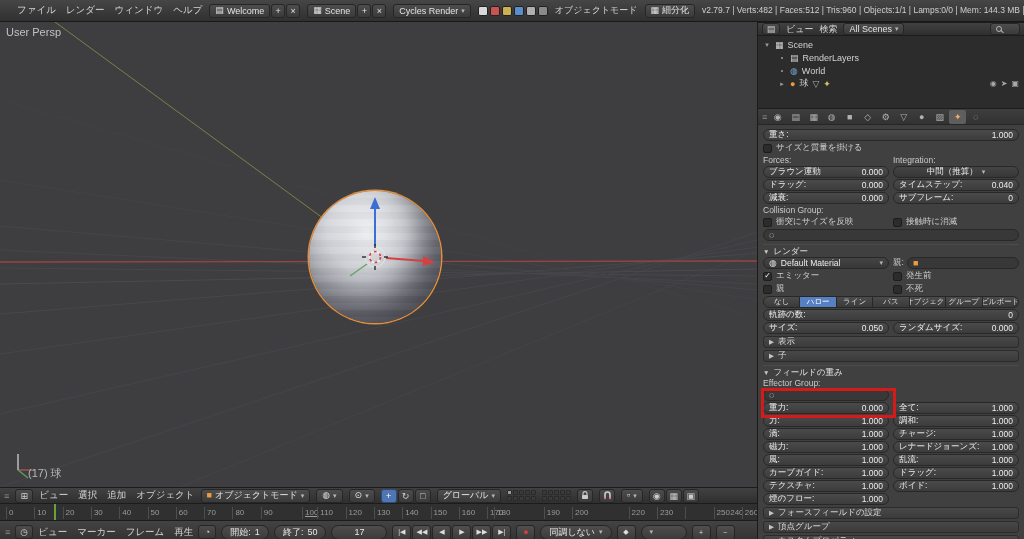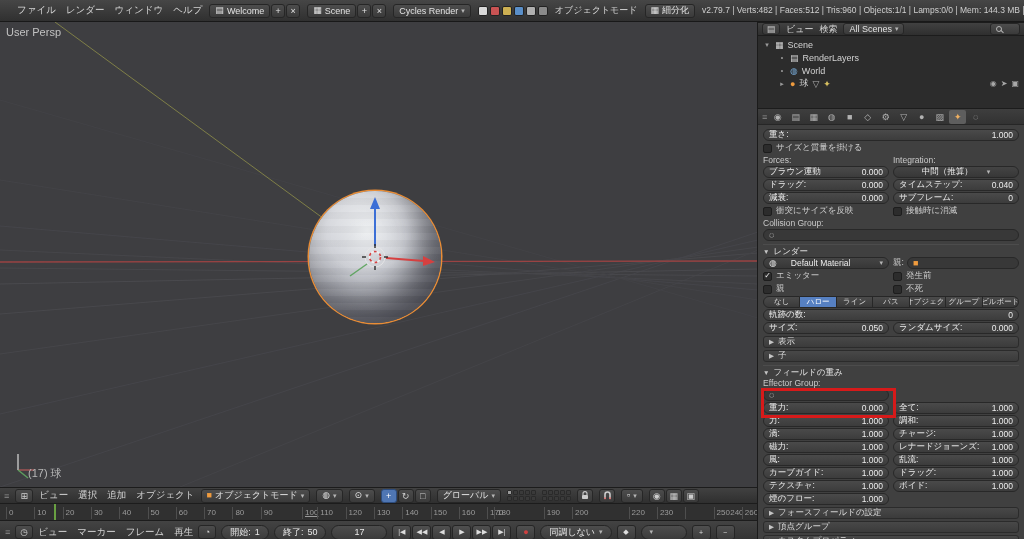--- a/index.html
+++ b/index.html
@@ -65,21 +65,21 @@
 .ptab{width:17px;height:14px;display:flex;align-items:center;justify-content:center;font-size:9px;color:#b2b2b2;border-radius:2px}
 .ptab.active{background:#5e5e5e;color:#f0b060}
 .pcontent{flex:1;padding:3px 3px 0;overflow:hidden;font-size:8.5px}
 .prow{display:flex;align-items:center;gap:4px;margin:1px 2px 0;height:12px}
 .prow.labels{height:10px}
 .col{flex:1;min-width:0;display:flex;align-items:center;gap:3px}
 .plabel{color:#c9c9c9;white-space:nowrap;overflow:hidden}
 .slider,.menuw,.fieldw{flex:1;min-width:0;display:flex;align-items:center;height:12px;padding:0 5px;background:linear-gradient(#4a4a4a,#3c3c3c);border:1px solid #282828;border-radius:7px;color:#ececec;white-space:nowrap}
 .slider .slabel{flex:1;overflow:hidden}
 .slider .sval{margin-left:3px}
-.menuw{gap:14px;background:linear-gradient(#444,#373737)}
+.menuw{gap:4px;background:linear-gradient(#444,#373737)}
 .menuw .grow{flex:1;overflow:hidden;text-align:left}
 .menuw.center{justify-content:center}
 .fieldw{background:#383838;gap:4px}
 .check{display:flex;align-items:center;gap:4px;color:#cccccc;white-space:nowrap;overflow:hidden}
 .check .box{flex:none;width:9px;height:9px;background:#2c2c2c;border:1px solid #1d1d1d;border-radius:2px;display:flex;align-items:center;justify-content:center;font-size:8px;color:#efefef;line-height:1}
 .segrow{display:flex;flex:1;min-width:0}
 .seg{flex:1;min-width:0;display:flex;align-items:center;justify-content:center;background:linear-gradient(#4b4b4b,#3a3a3a);border:1px solid #272727;border-left-width:0;color:#dcdcdc;font-size:7.5px;overflow:hidden;white-space:nowrap;height:12px}
 .seg:first-child{border-left-width:1px;border-radius:7px 0 0 7px}
 .seg:last-child{border-radius:0 7px 7px 0}
 .seg-active{background:#5680c2;color:#fff}
@@ -455,37 +455,37 @@
                   <span class="sval">0.000</span>
                 </div>
               </div>
             <div class="col">
                 <div class="slider">
                   <span class="slabel">サブフレーム:</span>
                   <span class="sval">0</span>
                 </div>
               </div>
           </div>
+          <div class="prow labels">
+              <div class="col plabel">Collision Group:</div>
+            </div>
           <div class="prow">
             <div class="col">
                 <label class="check">
                   <span class="box"></span>
                   <span>衝突にサイズを反映</span>
                 </label>
               </div>
             <div class="col">
                 <label class="check">
                   <span class="box"></span>
                   <span>接触時に消滅</span>
                 </label>
               </div>
           </div>
-          <div class="prow labels">
-              <div class="col plabel">Collision Group:</div>
-            </div>
           <div class="prow">
               <div class="col">
                 <div class="fieldw">
                   <span class="ico">◌</span>
                 </div>
               </div>
             </div>
 
           <div class="psec-open">
               <span class="tri">▼</span>

